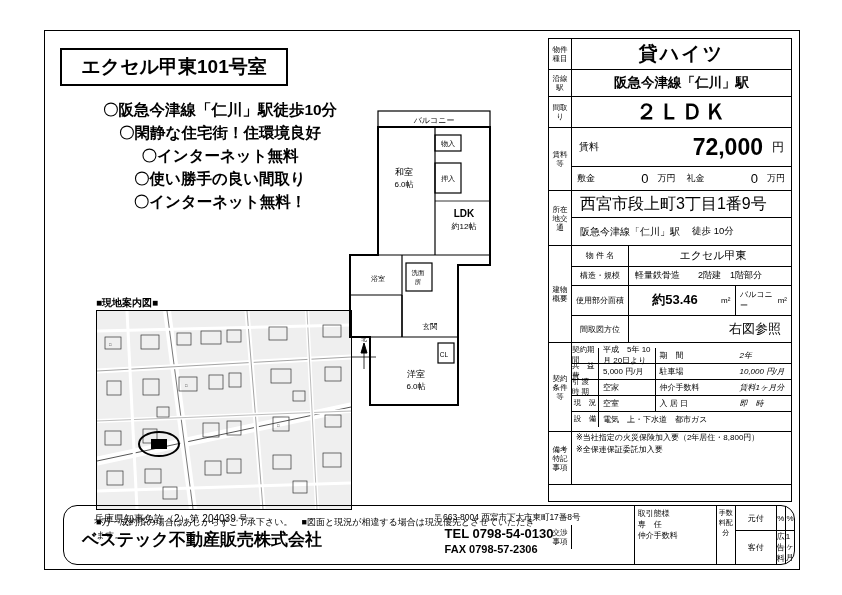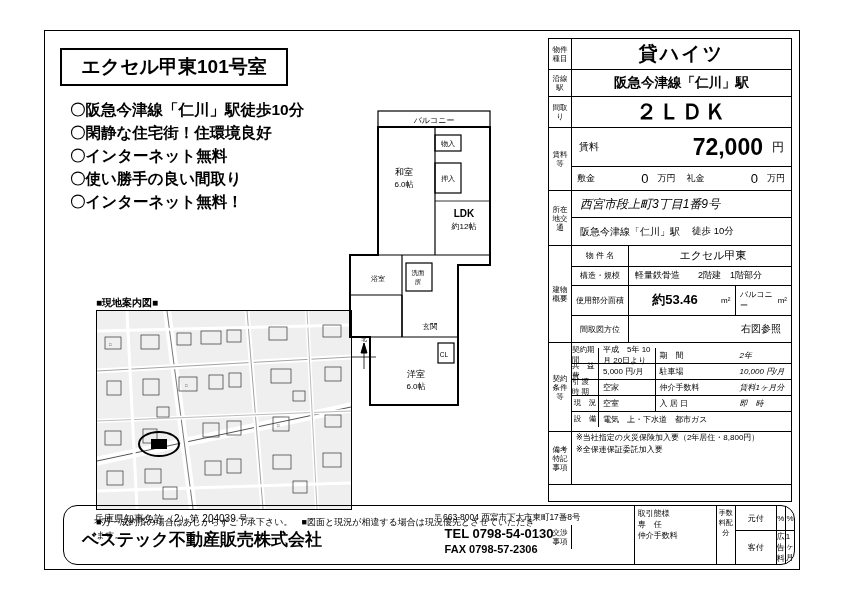--- a/index.html
+++ b/index.html
@@ -24,21 +24,21 @@
     border:2px solid #000;background:#fff;
     display:flex;align-items:center;justify-content:center;
   }
   .title-box span{font-size:19px;font-weight:bold;letter-spacing:0px;}
 
   .bullets{position:absolute;left:18px;top:60px;width:300px;}
   .bullets li{
     list-style:none;font-size:15.5px;line-height:23px;font-weight:bold;
     white-space:nowrap;
   }
-  .bullets ul{margin:0;padding:0;}
+  .bullets ul{margin:0;padding:0;text-align:center;}
 
   .map-label{position:absolute;left:44px;top:258px;font-size:10px;font-weight:bold;}
 
   .map-box{
     position:absolute;left:44px;top:272px;width:254px;height:198px;
     border:1px solid #000;background:#f2f2f2;overflow:hidden;
   }
   .map-box svg{display:block;}
 
   .disclaimer{
@@ -83,42 +83,42 @@
   .rent-bot div{display:flex;align-items:center;justify-content:center;}
   .rb-l1{width:28px;}
   .rb-v1{flex:1;text-align:right;font-size:13px;padding-right:3px;justify-content:flex-end!important;}
   .rb-u1{width:30px;}
   .rb-l2{width:28px;}
   .rb-v2{flex:1;text-align:right;font-size:13px;padding-right:3px;justify-content:flex-end!important;}
   .rb-u2{width:30px;}
 
   .r-addr{height:54px;}
   .r-addr .rt-body{flex-direction:column;align-items:stretch;}
-  .addr-line{height:26px;display:flex;align-items:center;padding-left:8px;font-size:12px;border-bottom:1px solid #000;font-style:italic;}
+  .addr-line{height:26px;display:flex;align-items:center;padding-left:8px;font-size:16px;border-bottom:1px solid #000;}
   .traffic-line{height:27px;display:flex;align-items:center;padding-left:8px;font-size:10px;}
   .traffic-line .walk{margin-left:12px;font-size:9.5px;}
 
   .r-bldg{height:96px;}
   .r-bldg .rt-body{flex-direction:column;align-items:stretch;}
   .bl{display:flex;border-bottom:1px solid #000;font-size:9px;}
   .bl:last-child{border-bottom:none;}
   .bl-k{width:56px;flex:none;border-right:1px solid #000;display:flex;align-items:center;justify-content:center;font-size:8px;text-align:center;}
   .bl-v{flex:1;display:flex;align-items:center;padding-left:6px;}
   .bl1{height:20px;}
   .bl1 .bl-v{justify-content:center;font-size:11px;}
   .bl2{height:18px;}
   .bl3{height:30px;justify-content:space-between;}
   .bl4{height:26px;}
   .bl3 .bl-v{padding-left:0;}
   .area-wrap{display:flex;width:100%;height:100%;align-items:center;}
   .area-val{width:92px;text-align:center;font-size:13px;font-weight:bold;}
   .area-unit{width:14px;font-size:8px;}
   .area-bal{flex:1;border-left:1px solid #000;height:100%;display:flex;align-items:center;font-size:8px;padding-left:4px;}
   .area-bal .u{margin-left:auto;padding-right:4px;}
-  .bl4 .bl-v{justify-content:flex-end;padding-right:10px;font-size:10px;}
+  .bl4 .bl-v{justify-content:flex-end;padding-right:10px;font-size:13px;}
 
   .r-cond{height:88px;}
   .r-cond .rt-body{flex-direction:column;align-items:stretch;}
   .cl{display:flex;border-bottom:1px solid #000;height:15px;font-size:8px;}
   .cl:last-child{border-bottom:none;}
   .cl-k{width:26px;flex:none;border-right:1px solid #000;display:flex;align-items:center;justify-content:center;font-size:7.5px;}
   .cl-c{flex:1;display:flex;align-items:center;padding-left:4px;}
   .cl-c2{width:76px;border-left:1px solid #000;display:flex;align-items:center;padding-left:4px;}
   .cl-c3{flex:1;display:flex;align-items:center;padding-left:4px;font-style:italic;}
 

